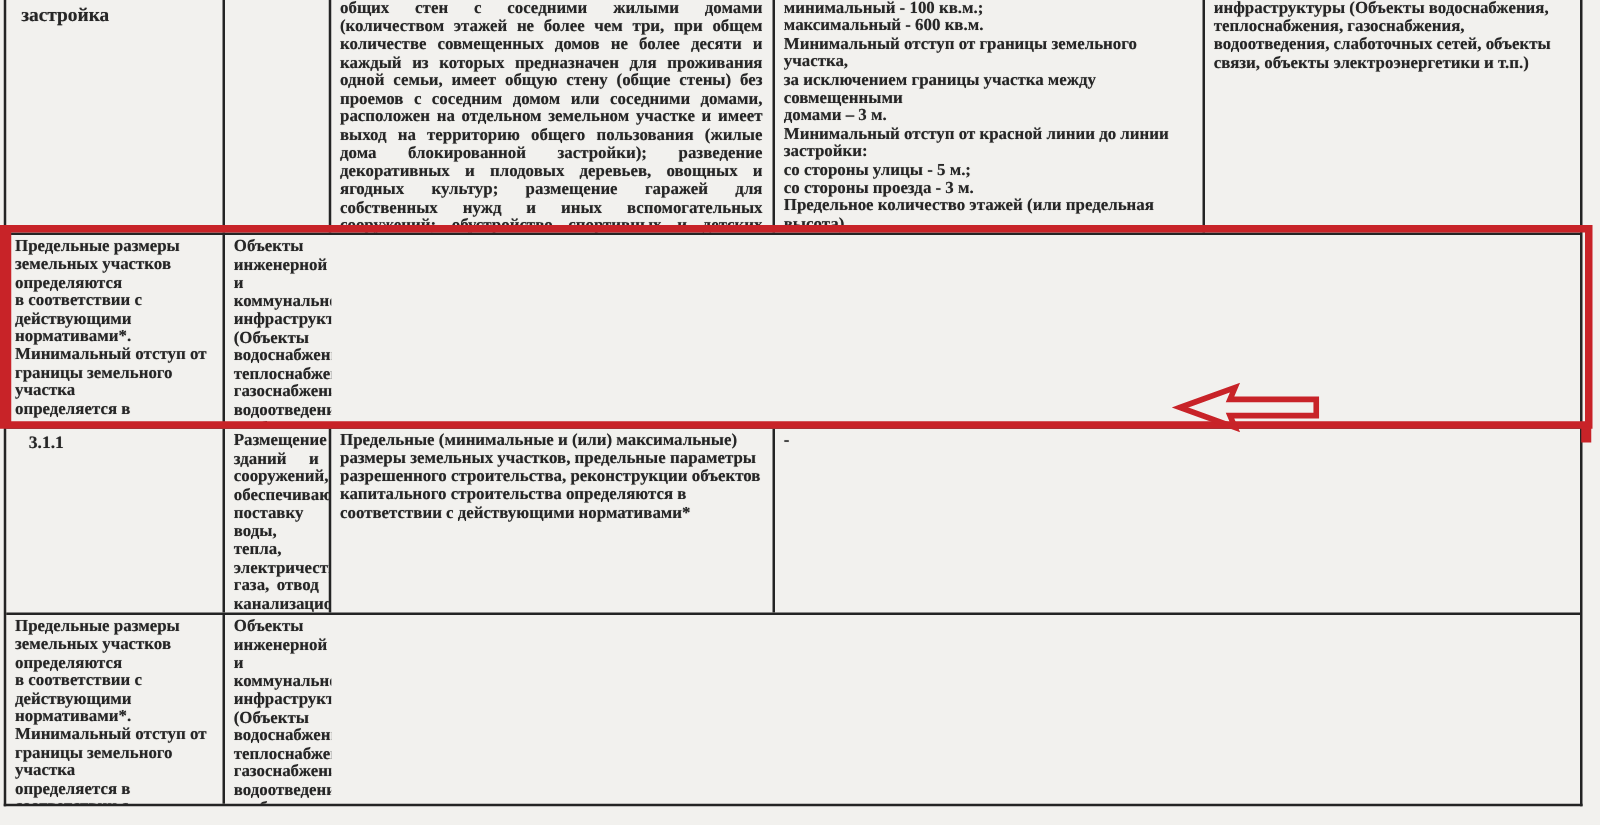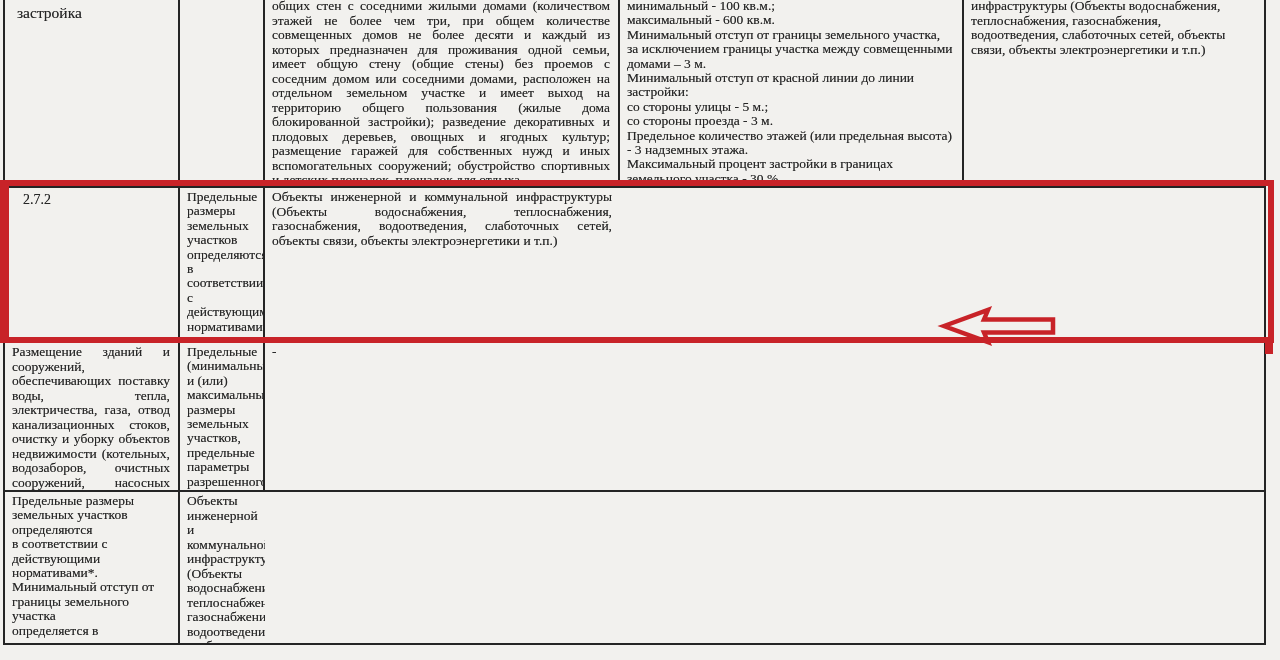--- a/index.html
+++ b/index.html
@@ -10,21 +10,21 @@
     color:var(--text,#262626);
   }
   .ztable{
     position:absolute; left:3px; top:0; width:1263px; height:645px;
     display:grid; grid-template-rows:186px 155px 149px 1fr;
     border-left:2px solid var(--border,#242424);
     border-right:2px solid var(--border,#242424);
     border-bottom:2px solid var(--border,#242424);
     box-sizing:border-box; background:var(--bg,#f2f1ee);
   }
-  .trow{display:grid; grid-template-columns:175px 85px 355px 344px 1fr; min-height:0;}
+  .trow{display:grid; grid-template-columns:175px 85px 355px 344px 1fr; min-height:0;font-weight:bold;}
   .trow + .trow{border-top:2px solid var(--border,#242424);}
   .cell{
     border-right:2px solid var(--border,#242424);
     overflow:hidden; box-sizing:border-box;
     padding:2px 8px 0 7px;
     font-size:13.5px; line-height:14.5px;
     text-shadow:0 0 0.6px rgba(40,40,40,0.55);
   }
   .cell:last-child{border-right:none;}
   .c-label{font-size:15.5px; line-height:17px; padding:4px 8px 0 12px;}
@@ -69,35 +69,35 @@
 - 3 надземных этажа.
 Максимальный процент застройки в границах
 земельного участка - 30 %</div>
       <div class="cell pre tight">инфраструктуры (Объекты водоснабжения,
 теплоснабжения, газоснабжения,
 водоотведения, слаботочных сетей, объекты
 связи, объекты электроэнергетики и т.п.)</div>
     </div>
 
     <div class="trow">
-      <div class="cell c-code">2.7.2</div>
       <div class="cell c-params pre">Предельные размеры земельных участков определяются
 в соответствии с действующими нормативами*.
 Минимальный отступ от границы земельного участка
 определяется в соответствии с действующими
 нормативами*.
 Предельное количество этажей (или предельная высота)
 определяется в соответствии с действующими
 нормативами*.
 Максимальный процент застройки в границах
 земельного участка – 80%</div>
       <div class="cell just">Объекты инженерной и коммунальной инфраструктуры (Объекты водоснабжения, теплоснабжения, газоснабжения, водоотведения, слаботочных сетей, объекты связи, объекты электроэнергетики и т.п.)</div>
     </div>
 
     <div class="trow">
+      <div class="cell c-code">3.1.1</div>
       <div class="cell just">Размещение зданий и сооружений, обеспечивающих поставку воды, тепла, электричества, газа, отвод канализационных стоков, очистку и уборку объектов недвижимости (котельных, водозаборов, очистных сооружений, насосных станций, водопроводов, линий электропередач, трансформаторных подстанций, газопроводов, линий связи, телефонных станций, канализаций, стоянок, гаражей и мастерских для обслуживания уборочной и аварийной техники, сооружений, необходимых для сбора и плавки снега)</div>
       <div class="cell c-params pre">Предельные (минимальные и (или) максимальные)
 размеры земельных участков, предельные параметры
 разрешенного строительства, реконструкции объектов
 капитального строительства определяются в
 соответствии с действующими нормативами*</div>
       <div class="cell">-</div>
     </div>
 
     <div class="trow">

